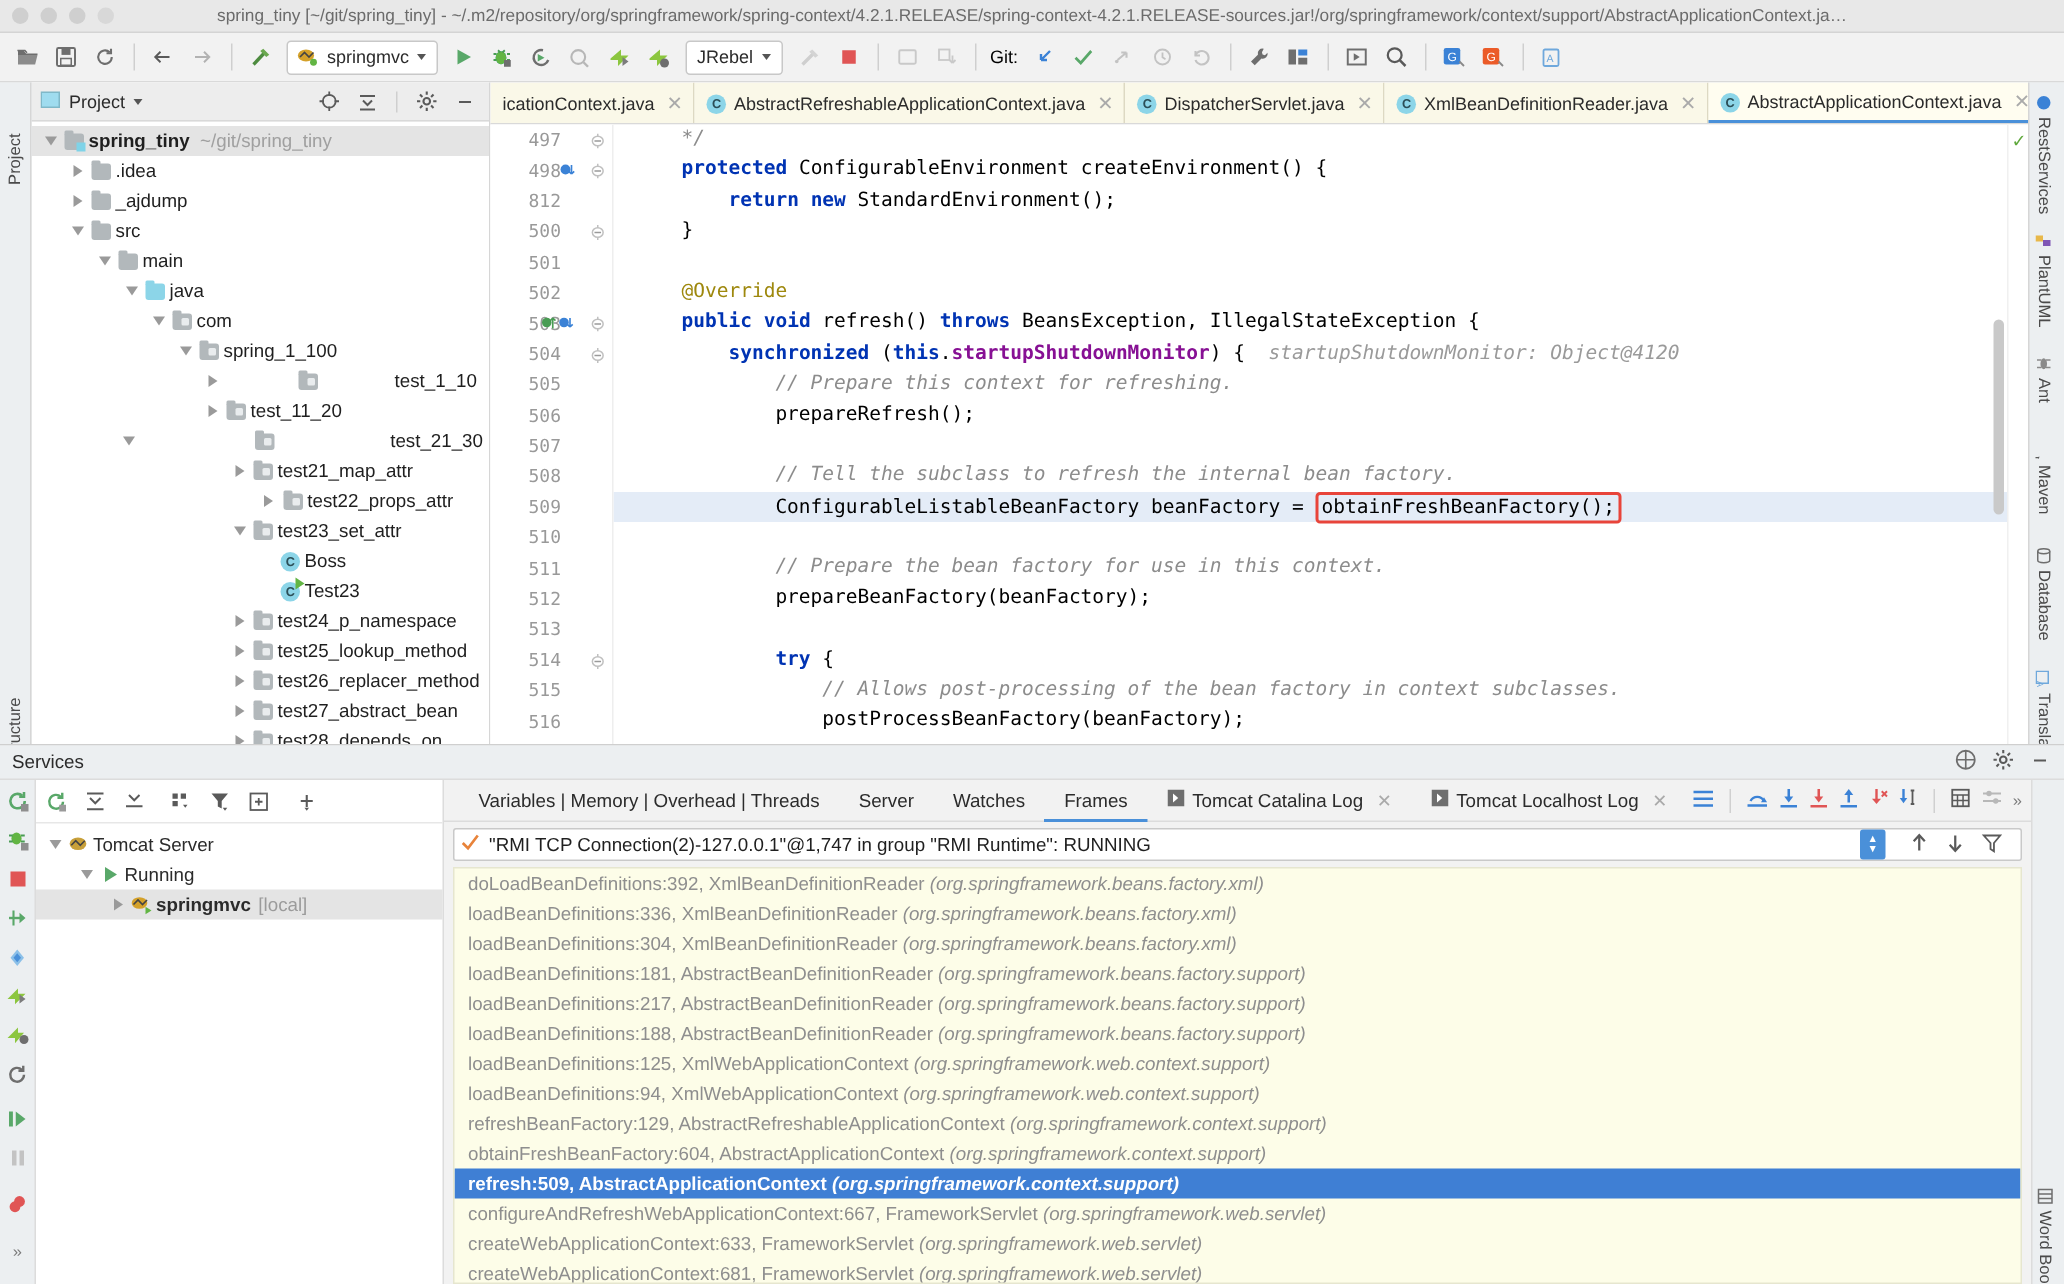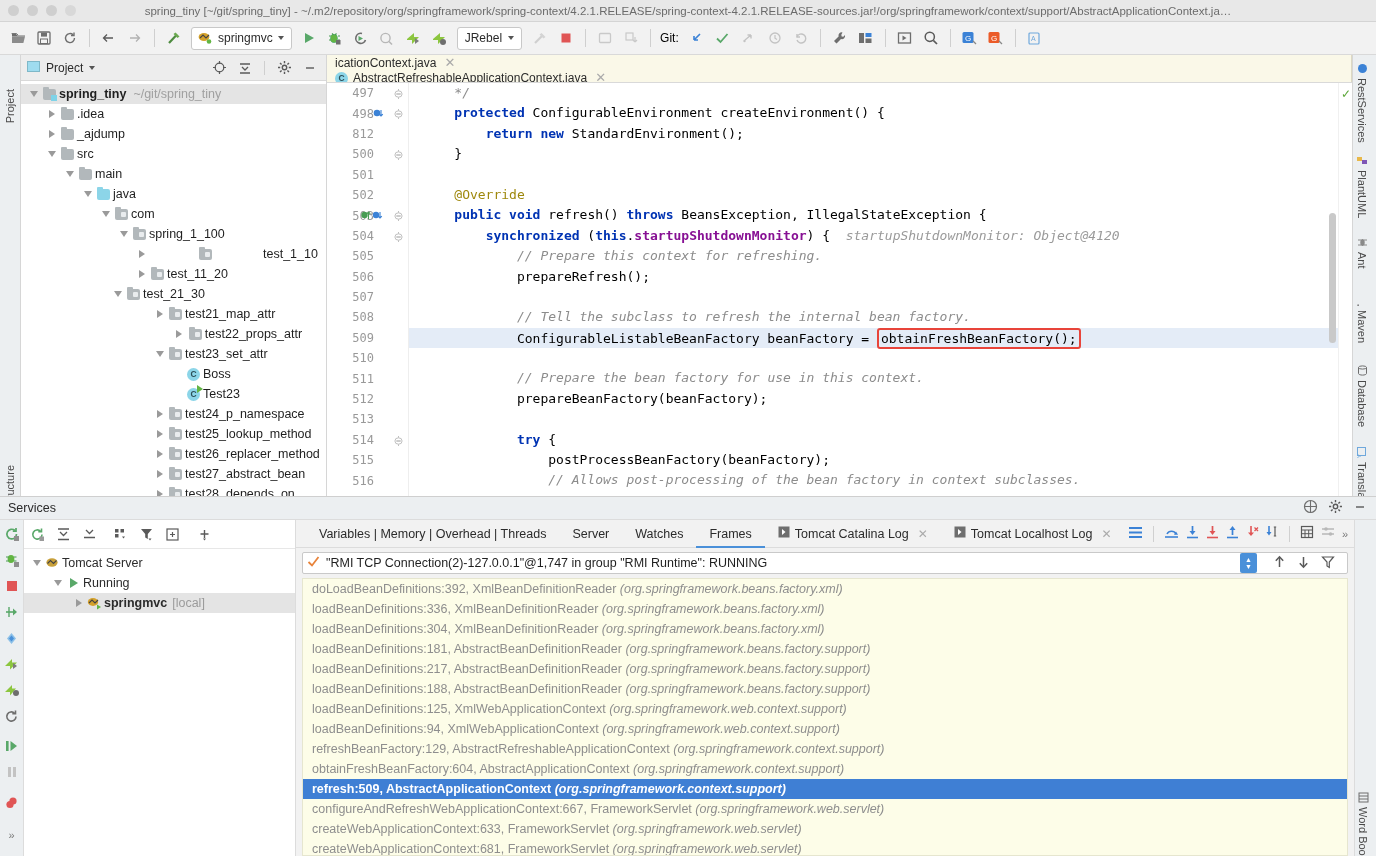--- a/index.html
+++ b/index.html
@@ -121,21 +121,21 @@
   }
   .cls-ic.runnable::after {
     content:""; position:absolute; right:-3px; top:-3px;
     width:0;height:0;border-top:4px solid transparent;border-bottom:4px solid transparent;border-left:6px solid #62b543;
   }
 
   
   .editor-area { flex: 1; display: flex; flex-direction: column; min-width: 0; background: #fff; }
   .tabs {
     height: 28px; background: #ededed; display: flex; align-items: stretch;
-    border-bottom: 1px solid #d9d9d9; overflow: hidden; position: relative; flex-direction: column;
+    border-bottom: 1px solid #d9d9d9; overflow: hidden; position: relative;
   }
   .tab {
     display: flex; align-items: center; gap: 5px; padding: 0 7px 0 8px;
     font-size: 12px; white-space: nowrap; background: #faf8e8; border-right: 1px solid #ddd9c3;
     color: #2b2b2b; position: relative;
   }
   .tab.active { background: #fffdf0; border-bottom: 2px solid #4a90d9; }
   .tab .x { color: #aaa; font-size: 13px; margin-left: 3px; }
 
   .code-wrap { flex: 1; display: flex; position: relative; overflow: hidden; background: #fff; }
@@ -568,21 +568,21 @@
           </div>
           <div class="trow" style="padding-left: 114px;">
             <span class="twist">
               <span class="tri-r"></span>
             </span>
             <span class="ticon">
               <span class="fold mod"></span>
             </span>
             <span class="tlabel">test_11_20</span>
           </div>
-          <div class="trow" style="padding-left: 90px;">
+          <div class="trow" style="padding-left: 58px; justify-content: space-between;">
             <span class="twist">
               <span class="tri-d"></span>
             </span>
             <span class="ticon">
               <span class="fold mod"></span>
             </span>
             <span class="tlabel">test_21_30</span>
           </div>
           <div class="trow" style="padding-left: 132px;">
             <span class="twist">
@@ -816,22 +816,22 @@
             <div class="cline">            <span class="cmt">// Prepare this context for refreshing.</span></div>
             <div class="cline">            prepareRefresh();</div>
             <div class="cline"></div>
             <div class="cline">            <span class="cmt">// Tell the subclass to refresh the internal bean factory.</span></div>
             <div class="cline hl">            ConfigurableListableBeanFactory beanFactory = <span class="boxed">obtainFreshBeanFactory();</span></div>
             <div class="cline"></div>
             <div class="cline">            <span class="cmt">// Prepare the bean factory for use in this context.</span></div>
             <div class="cline">            prepareBeanFactory(beanFactory);</div>
             <div class="cline"></div>
             <div class="cline">            <span class="kw">try</span> {</div>
+            <div class="cline">                <span class="cmt">// Allows post-processing of the bean factory in context subclasses.</span></div>
             <div class="cline">                postProcessBeanFactory(beanFactory);</div>
-            <div class="cline">                <span class="cmt">// Allows post-processing of the bean factory in context subclasses.</span></div>
             <div class="scrollbar-v"></div>
           </div>
         <div class="editor-right-gut">
           <span class="check-ok">✓</span>
         </div>
       </div>
     </div>
 
     <div class="rightstrip">
       <div class="rlabel" style="top:8px;">

